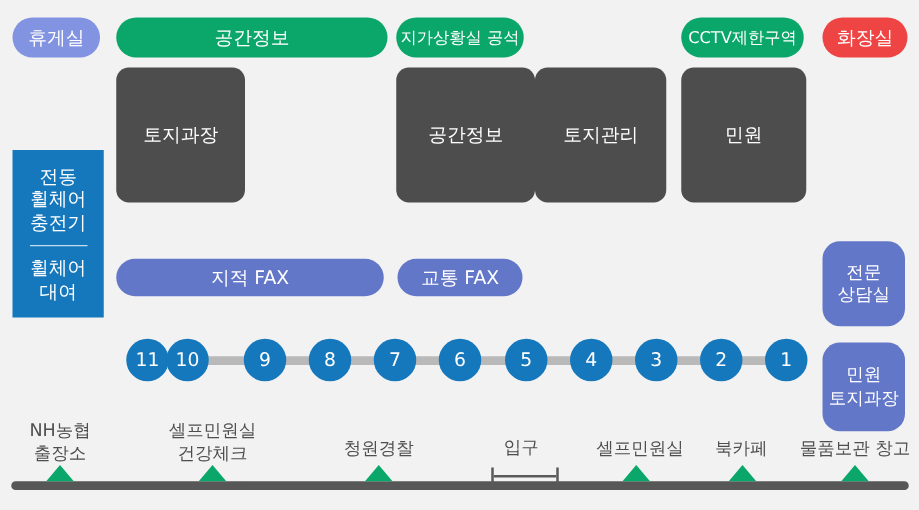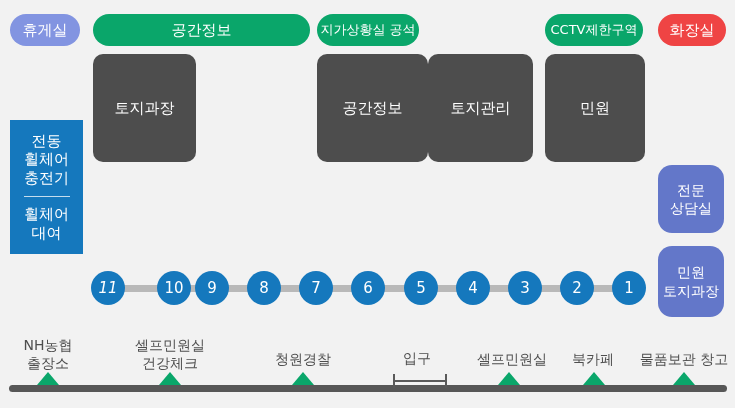--- a/index.html
+++ b/index.html
@@ -40,30 +40,30 @@
   
   .fax { position:absolute; top:207px; height:30px; border-radius:15px;
     background:#6377c9; color:#fff; display:flex; align-items:center;
     justify-content:center; font-size:15px; }
   .f1{left:93px;width:214px;}
   .f2{left:318px;width:100px;}
   
   .side-box { position:absolute; left:658px; width:66px; background:#6377c9;
     border-radius:14px; color:#fff; display:flex; align-items:center;
     justify-content:center; font-size:14px; line-height:1.3; text-align:center;
-    white-space:pre-line; }
+    white-space:pre-line;margin-top:28px; }
   .sb1{top:165px;height:68px;}
   .sb2{top:246px;height:71px;}
   
   .counter-line { position:absolute; left:108px; top:285px; width:521px; height:7px;
     background:#b9b9b9; }
   .counter { position:absolute; top:271px; width:34px; height:34px; border-radius:50%;
     background:#1578bd; color:#fff; display:flex; align-items:center;
     justify-content:center; font-size:15px; }
-  .c1{left:91px;font-style:italic;} .c2{left:157px;} .c3{left:195px;} .c4{left:247px;}
+  .c1{left:101px;} .c2{left:133px;} .c3{left:195px;} .c4{left:247px;}
   .c5{left:299px;} .c6{left:351px;} .c7{left:404px;} .c8{left:456px;}
   .c9{left:508px;} .c10{left:560px;} .c11{left:612px;}
   
   .baseline { position:absolute; left:9px; top:385px; width:718px; height:7px;
     border-radius:4px; background:#575757; }
   .stop { position:absolute; top:372px; width:0; height:0;
     border-left:11px solid transparent; border-right:11px solid transparent;
     border-bottom:13px solid #0aa66a; }
   .s1{left:37px;} .s2{left:159px;} .s3{left:292px;}
   .s4{left:498px;} .s5{left:583px;} .s6{left:673px;}
@@ -100,20 +100,22 @@
 
   <div class="left-panel">
     <div class="txt">전동
 휠체어
 충전기</div>
     <div class="divider"></div>
     <div class="txt">휠체어
 대여</div>
   </div>
 
+  <div class="fax f1">지적 FAX</div>
+  <div class="fax f2">교통 FAX</div>
 
   <div class="side-box sb1">전문
 상담실</div>
   <div class="side-box sb2">민원
 토지과장</div>
 
   <div class="counter-line"></div>
   <div class="counter c1">11</div>
   <div class="counter c2">10</div>
   <div class="counter c3">9</div>

